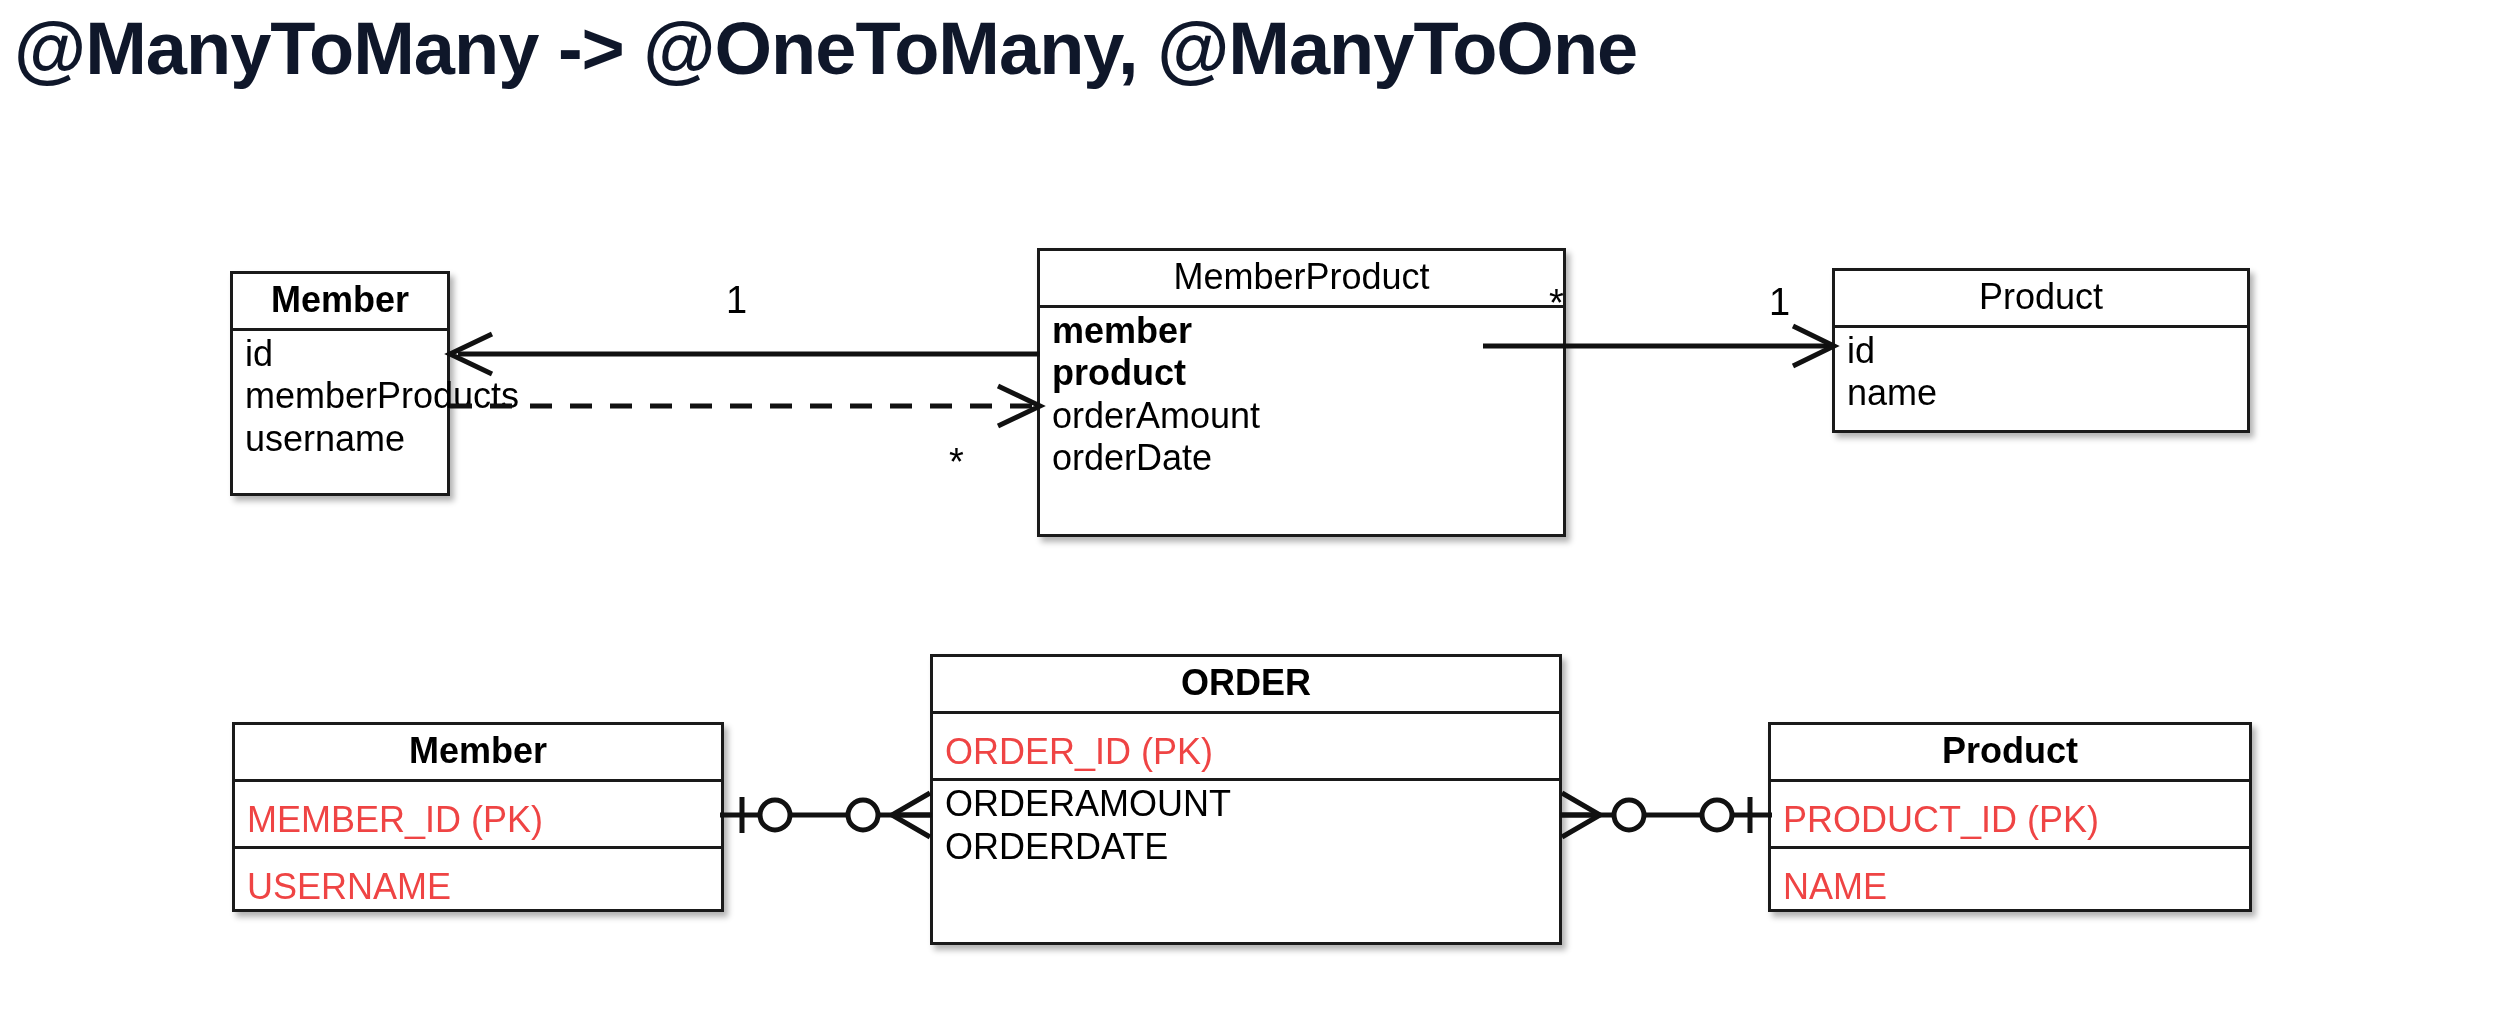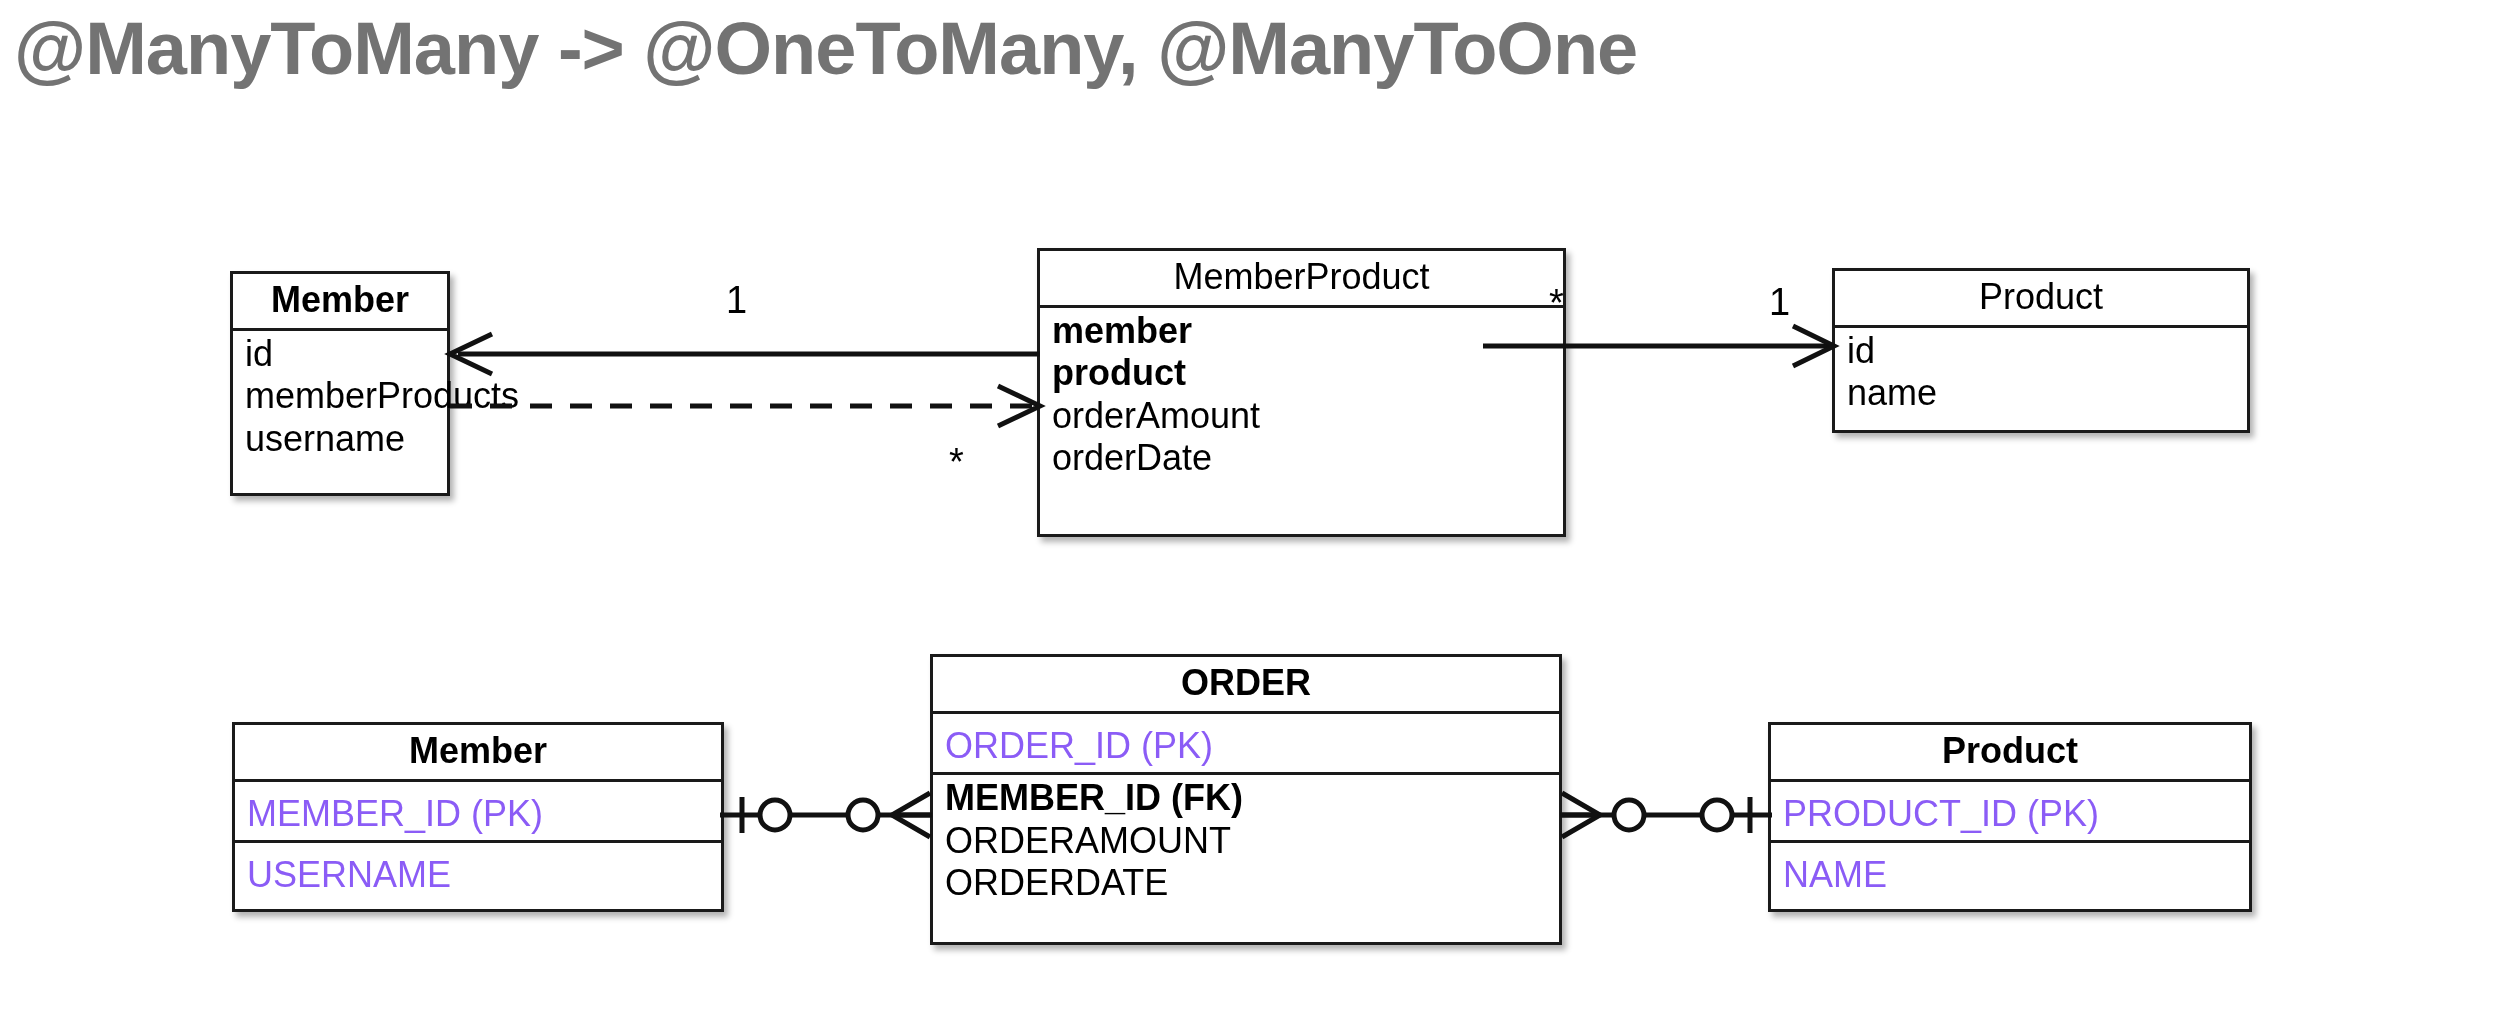--- a/index.html
+++ b/index.html
@@ -16,21 +16,21 @@
     -webkit-font-smoothing: antialiased;
   }
 
   
   #slide-title {
     position: absolute;
     left: 14px;
     top: 8px;
     font-size: 74px;
     font-weight: bold;
-    color: #737373;
+    color: #0f172a;
     letter-spacing: -1px;
     white-space: nowrap;
     line-height: 1.1;
   }
 
   
   .box {
     position: absolute;
     background: #ffffff;
     border: 3px solid #1a1a1a;
@@ -59,22 +59,22 @@
     font-size: 36px;
     line-height: 1.12;
     color: #000000;
     padding: 1px 10px 1px 12px;
     white-space: nowrap;
   }
   .field.bold { font-weight: bold; }
   .er-row {
     font-size: 36px;
     line-height: 1.12;
-    color: #8b5cf6;
-    padding: 12px 10px 6px 12px;
+    color: #ef4444;
+    padding: 18px 10px 6px 12px;
     white-space: nowrap;
   }
 
   
   .mult {
     position: absolute;
     font-size: 38px;
     color: #000000;
     line-height: 1;
     white-space: nowrap;
@@ -156,21 +156,20 @@
   <div class="divider"></div>
   <div class="er-row">USERNAME</div>
 </div>
 
 <div class="box" style="left:930px; top:654px; width:632px; height:291px;">
   <div class="box-title bold">ORDER</div>
   <div class="divider"></div>
   <div class="er-row">ORDER_ID (PK)</div>
   <div class="divider"></div>
   <div class="box-section">
-    <div class="field bold">MEMBER_ID (FK)</div>
     <div class="field">ORDERAMOUNT</div>
     <div class="field">ORDERDATE</div>
   </div>
 </div>
 
 <div class="box" style="left:1768px; top:722px; width:484px; height:190px;">
   <div class="box-title bold">Product</div>
   <div class="divider"></div>
   <div class="er-row">PRODUCT_ID (PK)</div>
   <div class="divider"></div>

